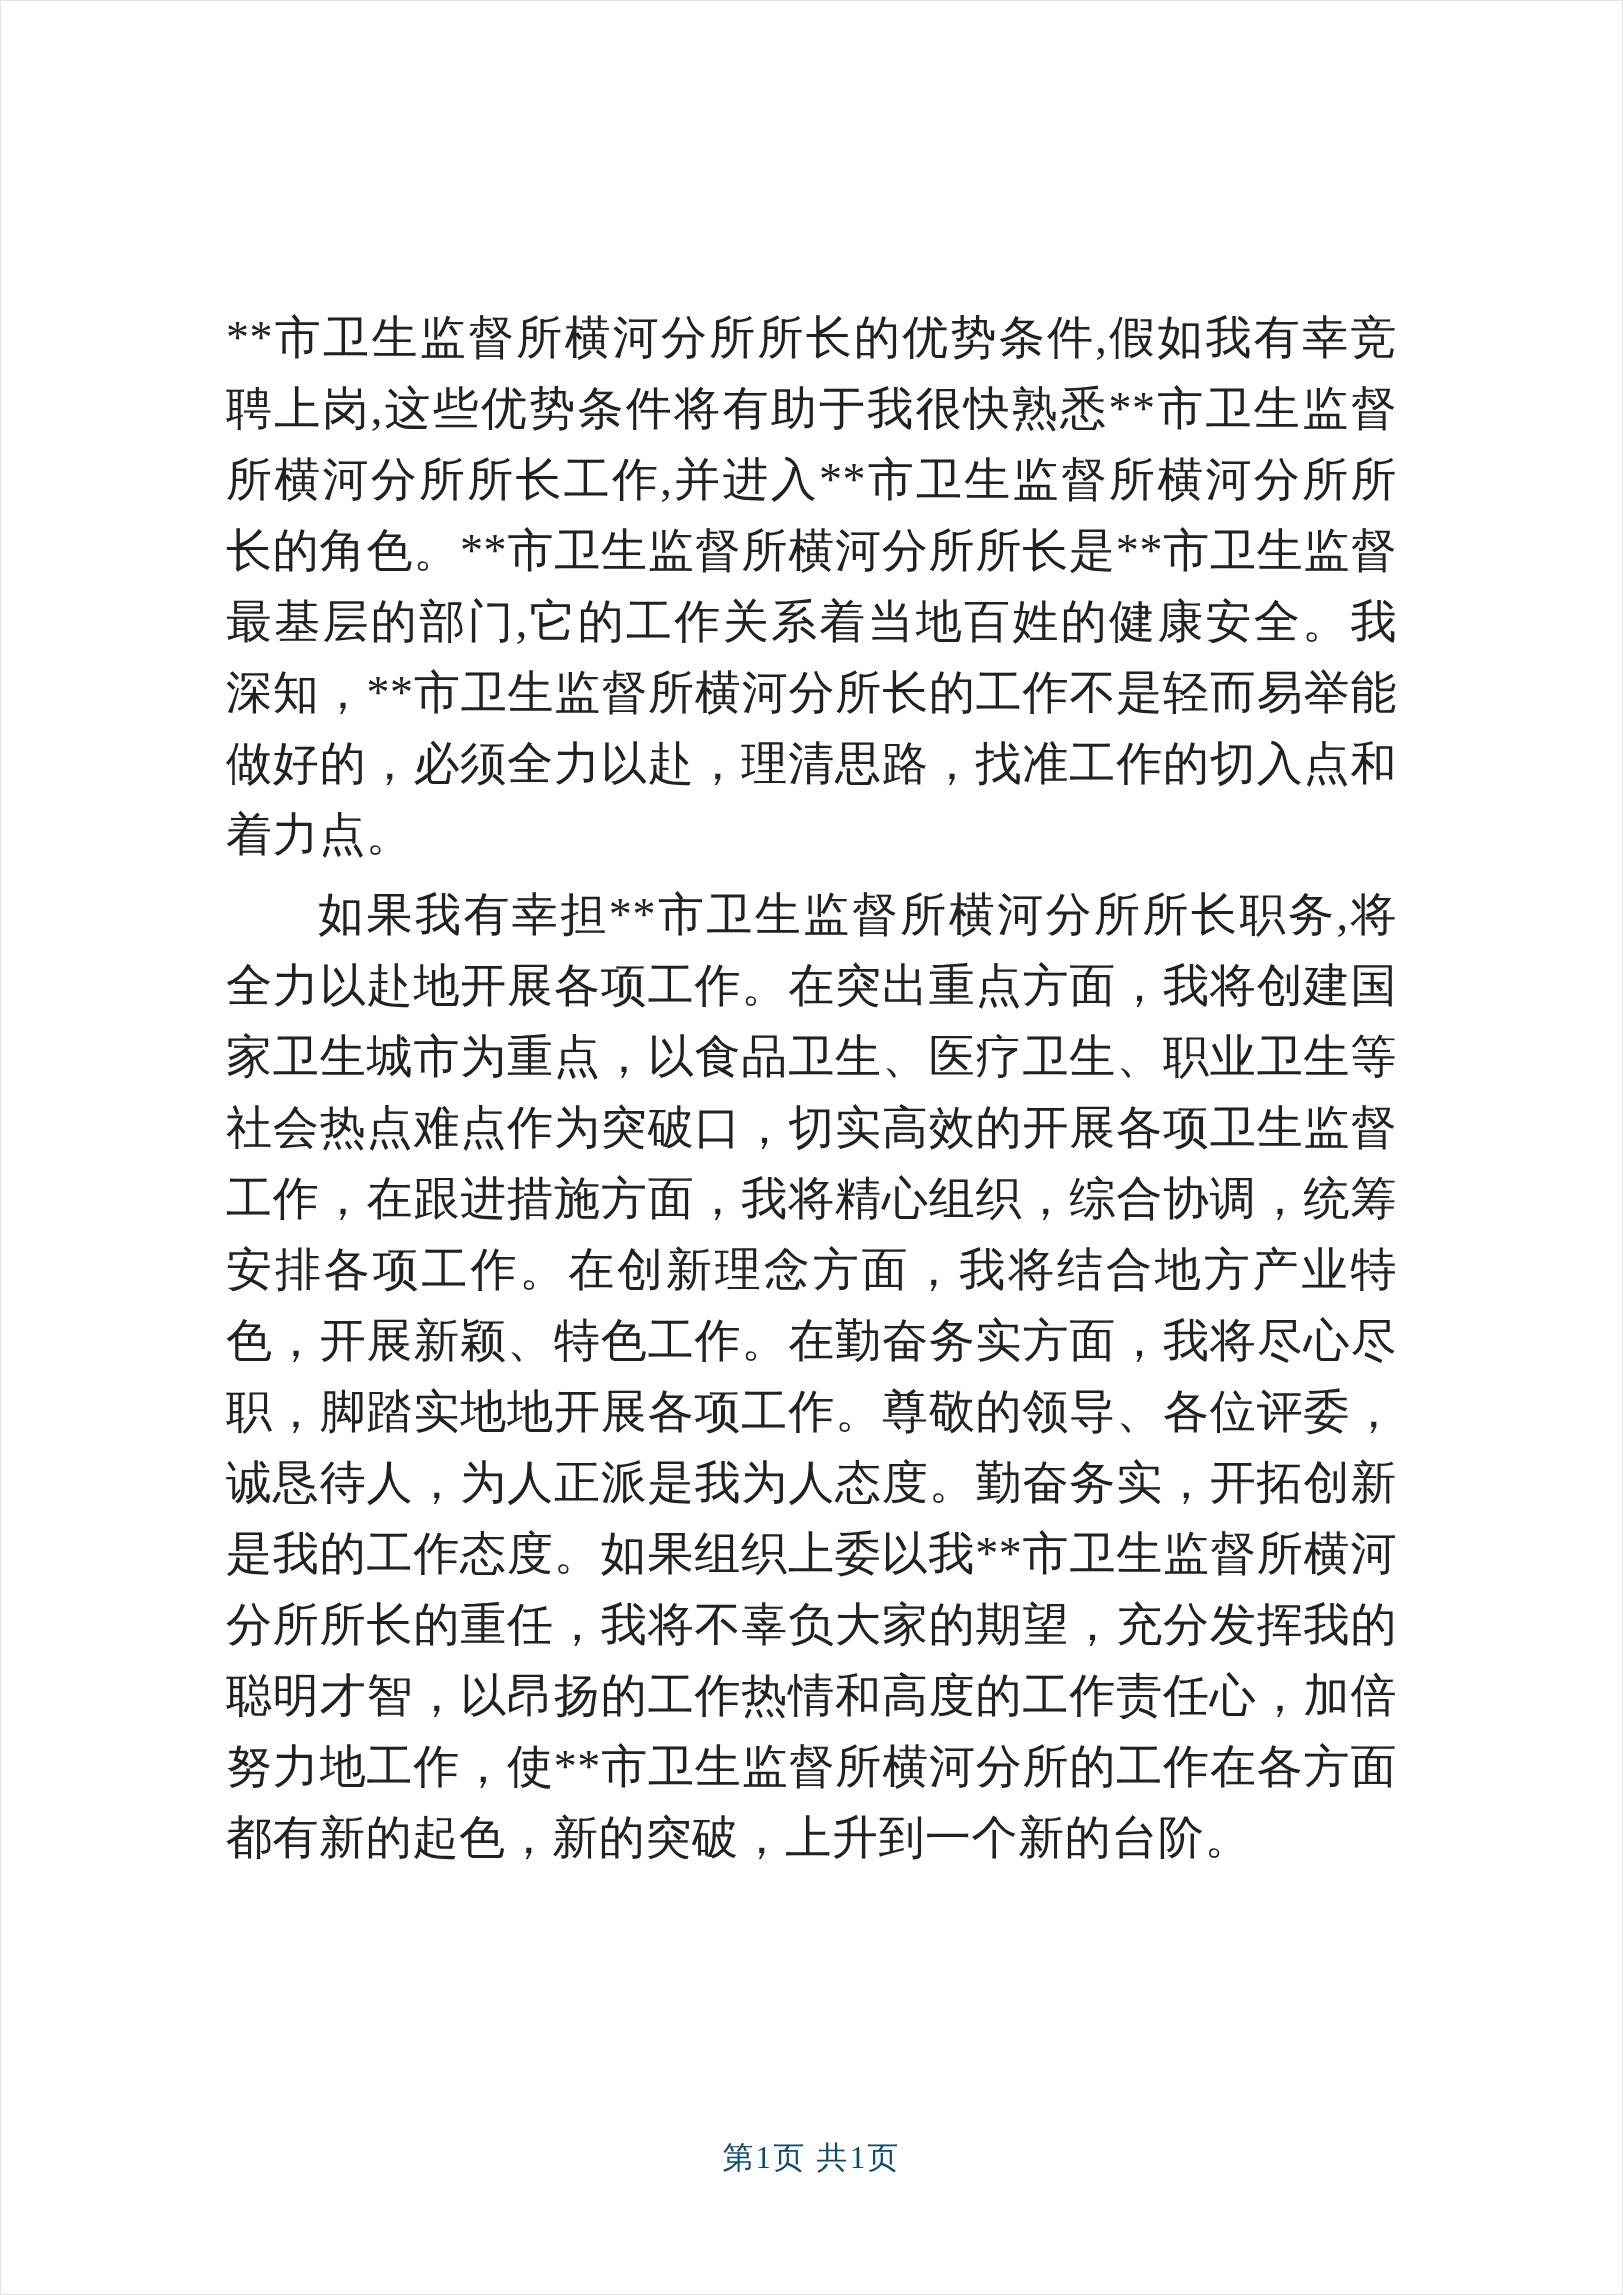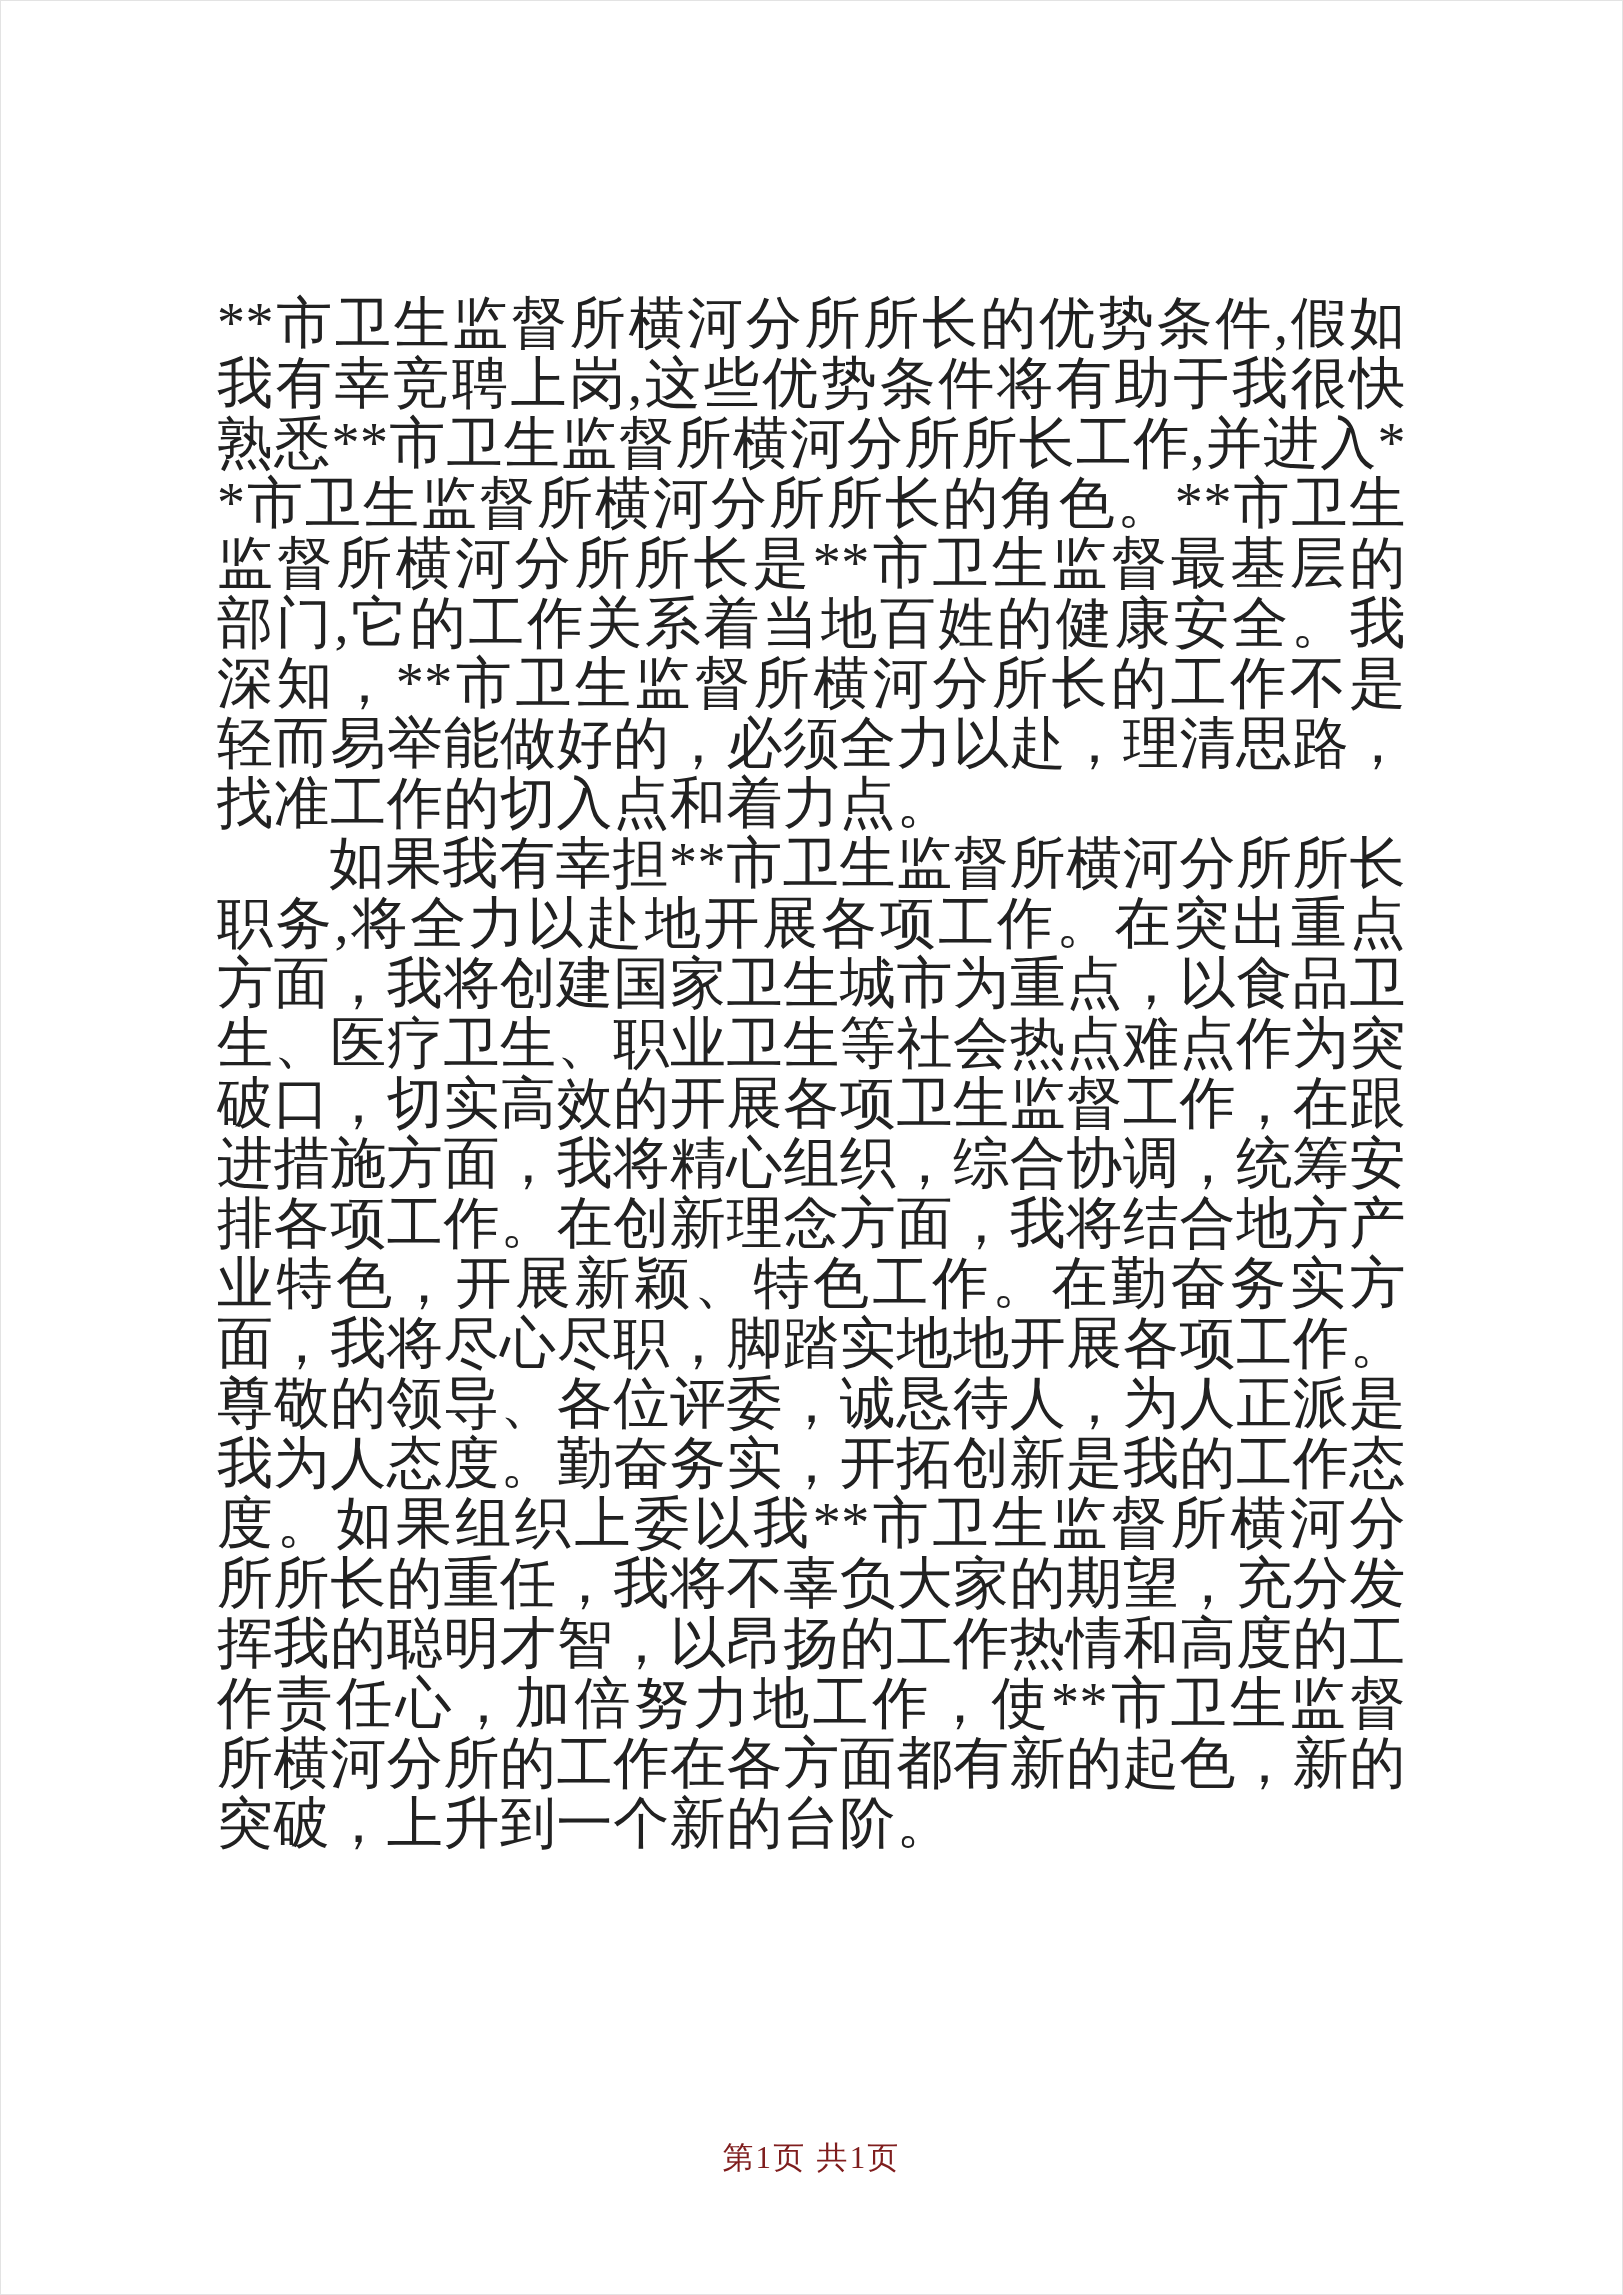--- a/index.html
+++ b/index.html
@@ -19,40 +19,40 @@
   }
   .content {
     position: absolute;
     left: 216px;
     right: 216px;
     top: 292px;
     text-align: justify;
     color: #212121;
   }
   .content p {
-    margin: 0;
-    font-size: 56px;
-    line-height: 60px;
+    margin: 9px;
+    font-size: 46px;
+    line-height: 71px;
     letter-spacing: 0.6px;
     word-break: break-all;
   }
   .content p.indented {
     text-indent: 2em;
     font-family: Liberation Serif, serif;
   }
   .footer {
     position: absolute;
     left: 0;
     right: 0;
     bottom: 115px;
     text-align: center;
   }
   .footer .page-indicator {
     font-size: 31px;
-    color: #7f1d1d;
+    color: #0c4a6e;
     letter-spacing: 2.2px;
   }
 </style>
 </head>
 <body>
 
 <div class="page">
   <div class="content">
     <p>**市卫生监督所横河分所所长的优势条件,假如我有幸竞聘上岗,这些优势条件将有助于我很快熟悉**市卫生监督所横河分所所长工作,并进入**市卫生监督所横河分所所长的角色。**市卫生监督所横河分所所长是**市卫生监督最基层的部门,它的工作关系着当地百姓的健康安全。我深知，**市卫生监督所横河分所长的工作不是轻而易举能做好的，必须全力以赴，理清思路，找准工作的切入点和着力点。</p>
     <p class="indented">如果我有幸担**市卫生监督所横河分所所长职务,将全力以赴地开展各项工作。在突出重点方面，我将创建国家卫生城市为重点，以食品卫生、医疗卫生、职业卫生等社会热点难点作为突破口，切实高效的开展各项卫生监督工作，在跟进措施方面，我将精心组织，综合协调，统筹安排各项工作。在创新理念方面，我将结合地方产业特色，开展新颖、特色工作。在勤奋务实方面，我将尽心尽职，脚踏实地地开展各项工作。尊敬的领导、各位评委，诚恳待人，为人正派是我为人态度。勤奋务实，开拓创新是我的工作态度。如果组织上委以我**市卫生监督所横河分所所长的重任，我将不辜负大家的期望，充分发挥我的聪明才智，以昂扬的工作热情和高度的工作责任心，加倍努力地工作，使**市卫生监督所横河分所的工作在各方面都有新的起色，新的突破，上升到一个新的台阶。</p>

